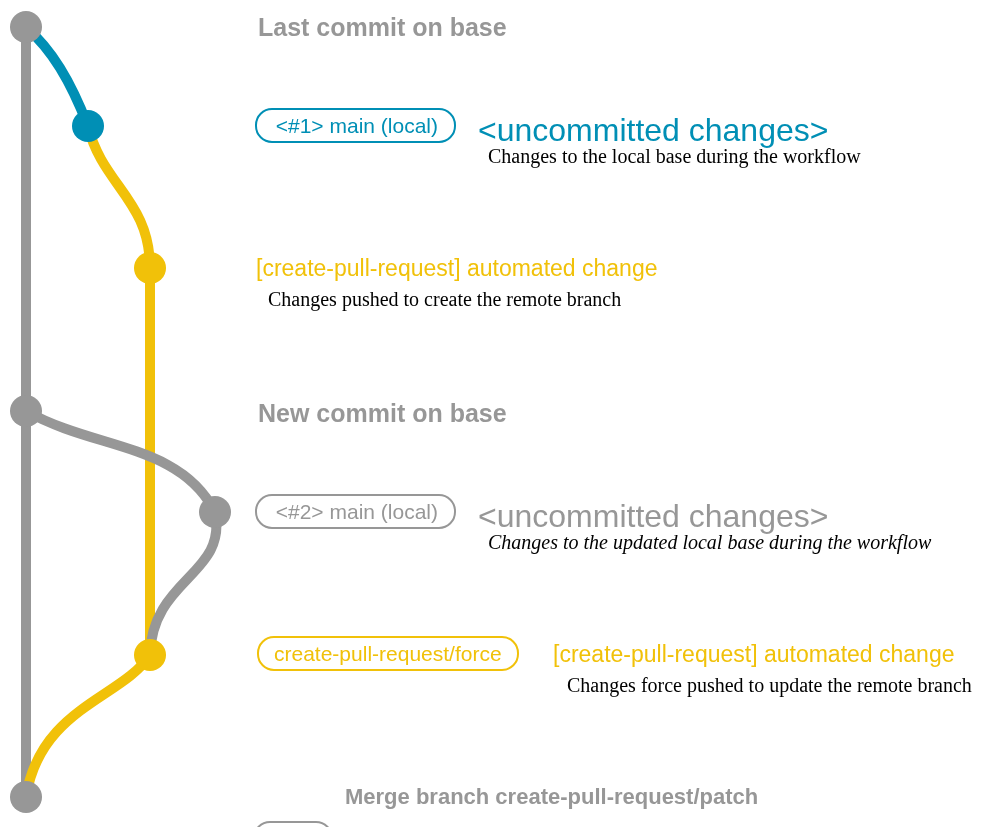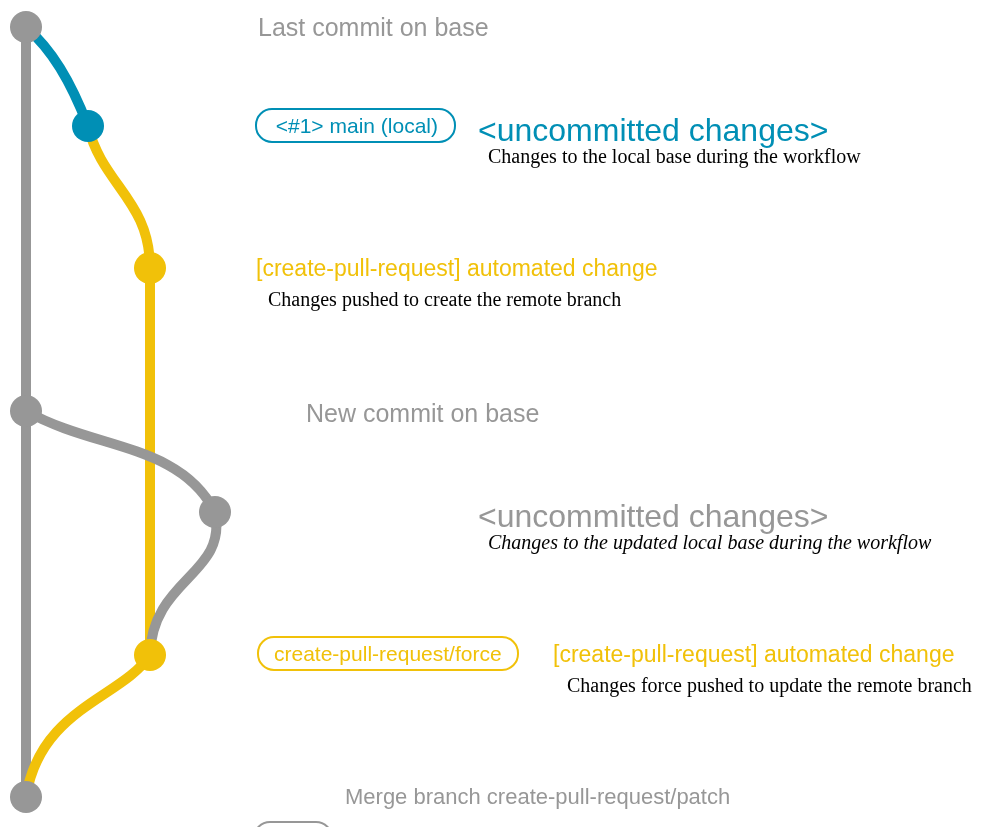--- a/index.html
+++ b/index.html
@@ -7,21 +7,21 @@
     position: relative;
     width: 981px;
     height: 827px;
     background: var(--background, #fff);
     font-family: "Liberation Sans", sans-serif;
     overflow: hidden;
   }
   #graph-svg { position:absolute; left:0; top:0; }
   .abs { position:absolute; white-space:nowrap; }
 
-  .note   { color: var(--gray); font-size: 25px; line-height: 1.15; }
+  .note   { color: var(--gray); font-size: 25px; line-height: 1.15; font-weight: bold; }
   .status { font-size: 32px; line-height: 1.15; }
   .status.blue { color: var(--blue); }
   .status.gray { color: var(--gray); }
   .msg    { color: var(--yellow); font-size: 23px; line-height: 1.15; }
   .caption {
     font-family: "Liberation Serif", serif;
     color: #000000;
     font-size: 20px;
     line-height: 1.15;
   }
@@ -71,22 +71,23 @@
 
   <div class="abs note" style="left:258px; top:13px;">Last commit on base</div>
 
   <div class="abs tag blue small" style="left:255px; top:108px; min-width:165px;">&lt;#1&gt; main (local)</div>
   <div class="abs status blue" style="left:478px; top:112px;">&lt;uncommitted changes&gt;</div>
   <div class="abs caption" style="left:488px; top:145px;">Changes to the local base during the workflow</div>
 
   <div class="abs msg" style="left:256px; top:255px;">[create-pull-request] automated change</div>
   <div class="abs caption" style="left:268px; top:288px;">Changes pushed to create the remote branch</div>
 
-  <div class="abs note" style="left:258px; top:399px;margin-left:48px;">New commit on base</div>
+  <div class="abs note" style="left:258px; top:399px;">New commit on base</div>
 
+  <div class="abs tag gray small" style="left:255px; top:494px; min-width:165px;">&lt;#2&gt; main (local)</div>
   <div class="abs status gray" style="left:478px; top:498px;">&lt;uncommitted changes&gt;</div>
   <div class="abs caption" style="left:488px; top:531px;font-style:italic;">Changes to the updated local base during the workflow</div>
 
   <div class="abs tag yellow" style="left:257px; top:636px;">create-pull-request/force</div>
   <div class="abs msg" style="left:553px; top:641px;">[create-pull-request] automated change</div>
   <div class="abs caption" style="left:567px; top:674px;">Changes force pushed to update the remote branch</div>
 
   <div class="abs tag gray" style="left:253px; top:821px; padding:3px 15px;text-decoration:underline;">main</div>
   <div class="abs note" style="left:345px; top:784px; font-size:22px;">Merge branch create-pull-request/patch</div>
 

